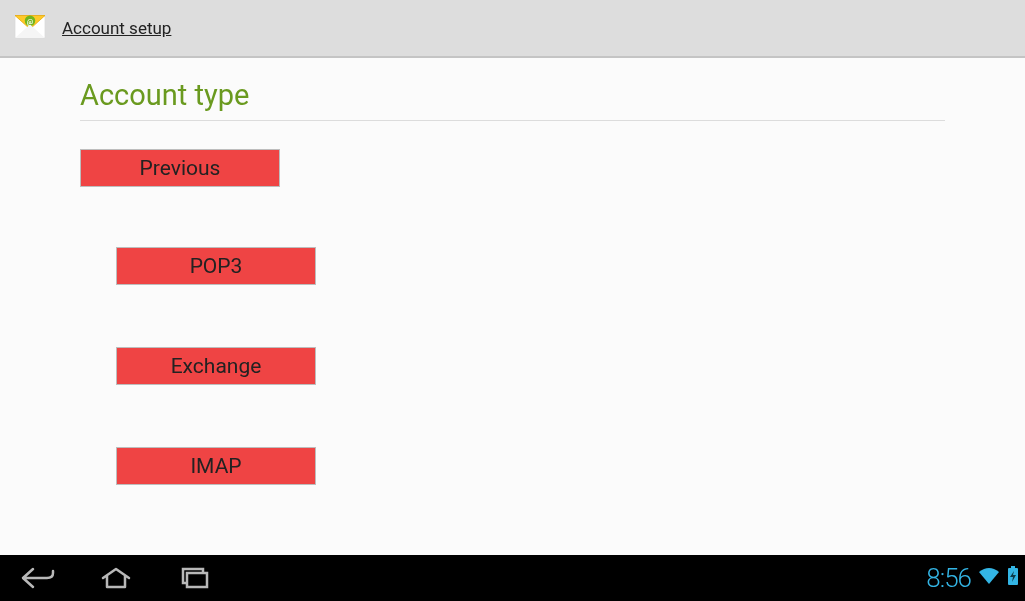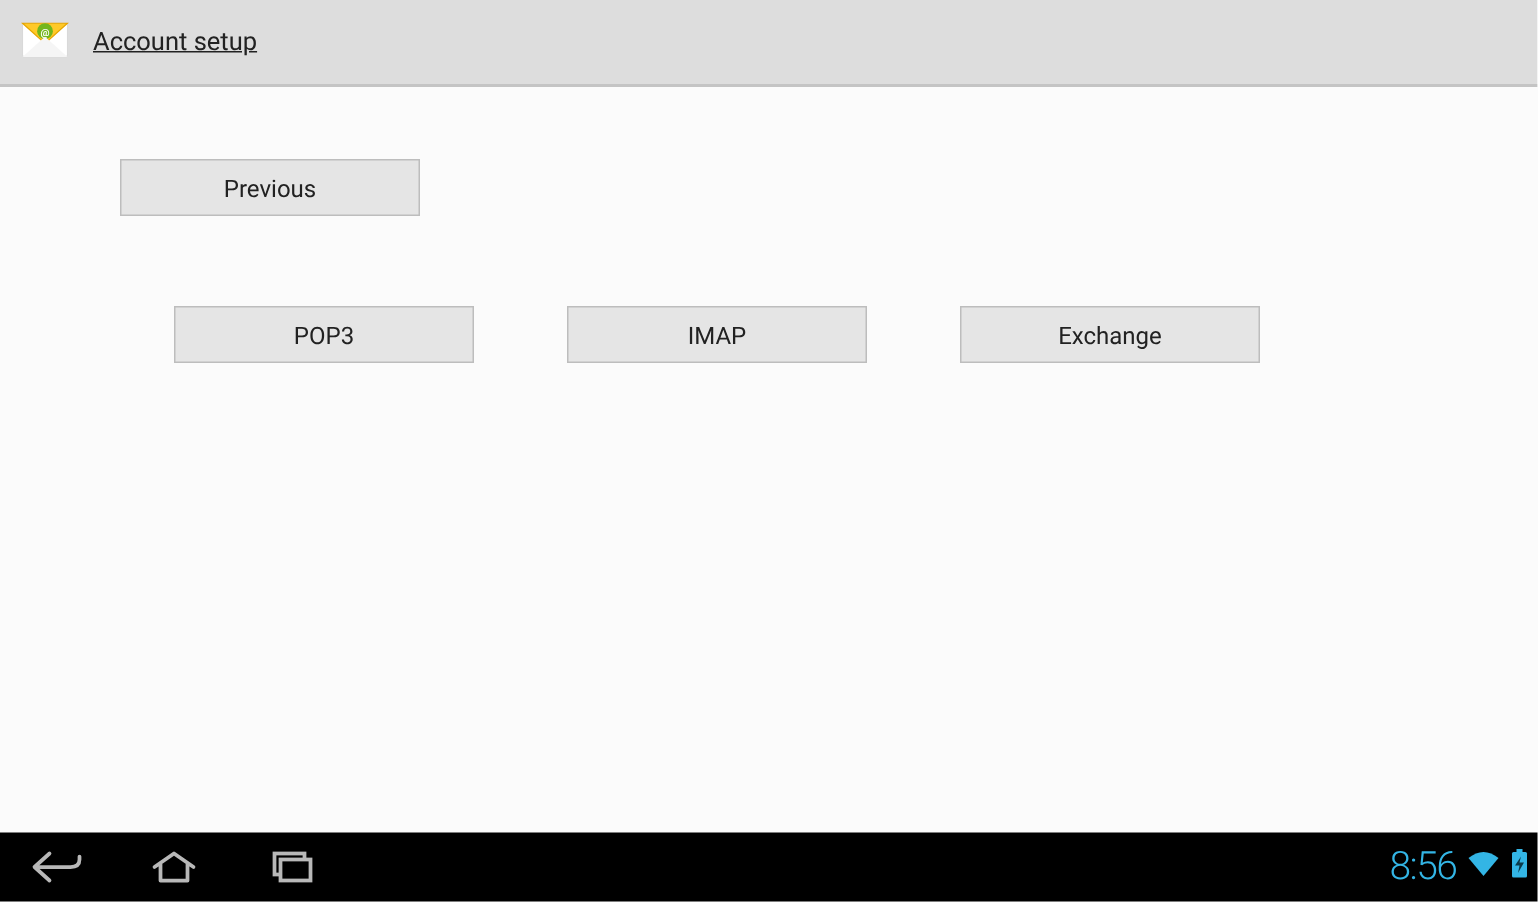--- a/index.html
+++ b/index.html
@@ -49,29 +49,29 @@
     }
     .prompt {
       font-size: 17px;
       color: #222;
       margin-top: 6px;
     }
     .options {
       margin-top: 60px;
       margin-left: 36px;
       display: flex;
-      flex-direction: row;
+      flex-direction: column;
       gap: 62px;
     }
     .btn {
       width: 200px;
       height: 38px;
-      background: #e5e5e5;
+      background: #ef4444;
       border: 1px solid #bdbdbd;
-      font-size: 16px;
+      font-size: 21px;
       color: #222;
       cursor: pointer;
       font-family: inherit;
     }
     
     .systembar {
       position: absolute;
       left: 0; right: 0; bottom: 0;
       height: 46px;
       background: #000;
@@ -105,27 +105,28 @@
       <polygon points="4,10 24,28 44,10" fill="#ffc928" stroke="#e6a500"></polygon>
       <circle cx="24" cy="17" r="7" fill="#73b61c"></circle>
       <text x="24" y="21" text-anchor="middle" font-size="9" fill="#fff" font-weight="bold">@</text>
       <polygon points="4,40 24,22 44,40" fill="#f5f5f5"></polygon>
     </svg>
   </span>
   <span class="header-title">Account setup</span>
 </div>
 
 <div class="content">
+  <h1 class="page-heading">Account type</h1>
   <div class="row">
     <button class="btn">Previous</button>
   </div>
   <div class="options">
     <button class="btn">POP3</button>
+    <button class="btn">Exchange</button>
     <button class="btn">IMAP</button>
-    <button class="btn">Exchange</button>
   </div>
 </div>
 
 <div class="systembar">
   <div class="nav-buttons">
     <div class="nav-btn">
       <svg width="34" height="24" viewBox="0 0 34 24">
         <path d="M12 3 L2 12 L12 21 M4 12 H26 Q32 12 32 7 V5" fill="none" stroke="#b8b8b8" stroke-width="2.5" stroke-linejoin="round" stroke-linecap="round"></path>
       </svg>
     </div>

